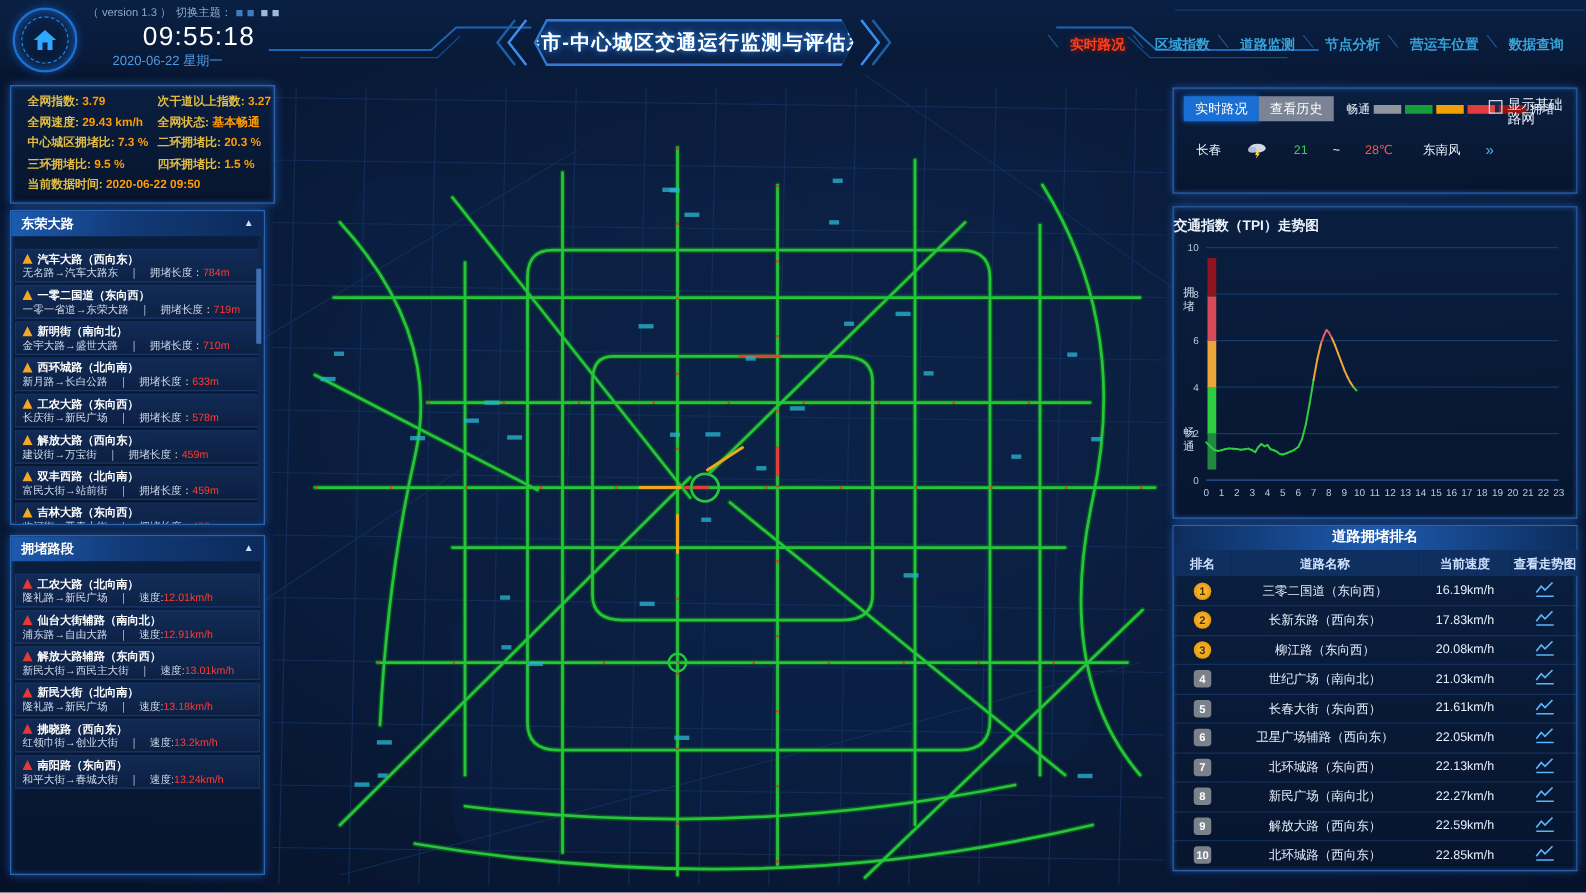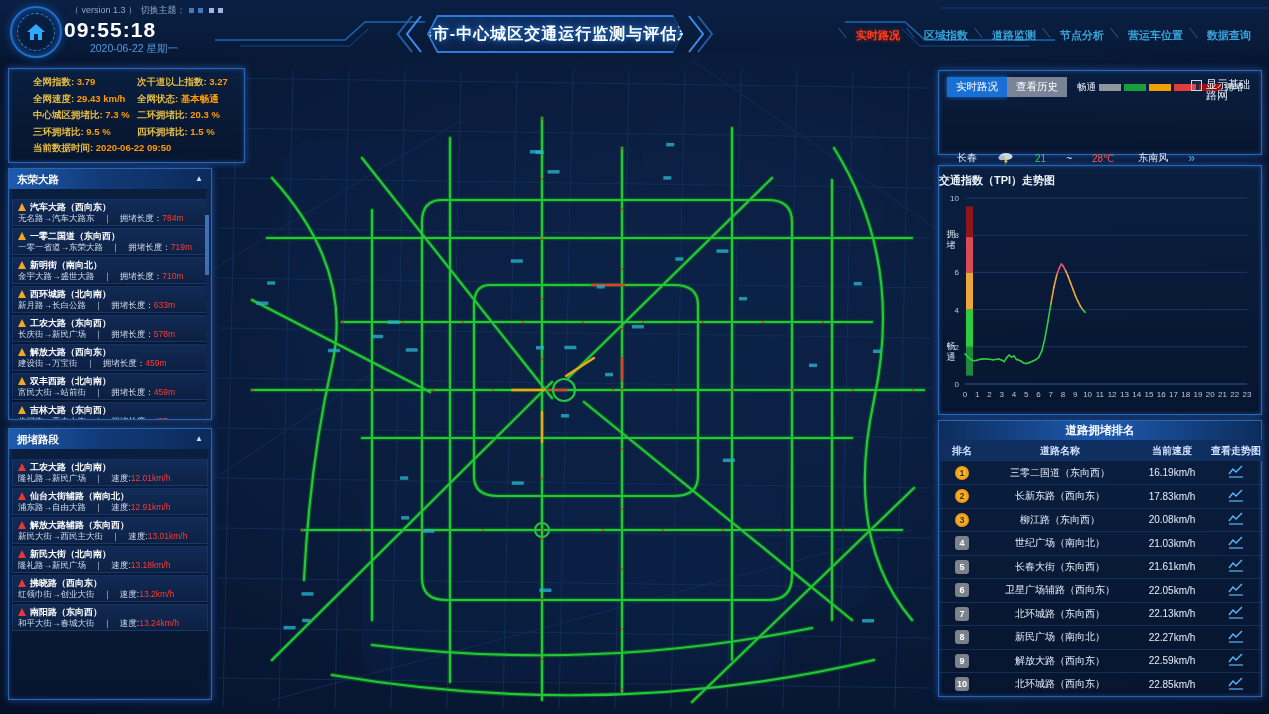--- a/index.html
+++ b/index.html
@@ -11,22 +11,22 @@
   }
   
   .topbar { position:absolute; left:0; top:0; width:1269px; height:60px; z-index:30;
     background:linear-gradient(#0a2044 0%, #081a38 80%, rgba(8,26,56,0)); }
   .deco-svg { position:absolute; left:0; top:0; pointer-events:none; }
   .home-btn { position:absolute; left:10px; top:6px; width:52px; height:52px; border-radius:50%;
     border:2px solid #1e6fd0; box-shadow:0 0 10px #1658a8 inset,0 0 8px #12498e; display:flex; align-items:center; justify-content:center; cursor:pointer;}
   .home-btn .ring { position:absolute; inset:5px; border-radius:50%; border:1px dashed #2e86e0; }
   .version-row { position:absolute; left:70px; top:4px; font-size:9px; color:#8fa9c9; white-space:nowrap;}
   .theme-sq { display:inline-block; width:5px; height:5px; margin-left:1px; vertical-align:middle; cursor:pointer;}
-  .clock { position:absolute; left:64px; top:18px; width:140px; text-align:left;
-    font-size:21px; font-weight:bold; color:#ffffff; letter-spacing:1px;}
+  .clock { position:absolute; left:64px; top:18px; width:140px; text-align:right;
+    font-size:21px; font-weight:normal; color:#ffffff; letter-spacing:1px;}
   .date { position:absolute; left:64px; top:42px; width:140px; text-align:center; font-size:10.5px; color:#4f9ae0;}
   .title-box { position:absolute; left:427px; top:15px; width:256px; height:38px;
     background:#2f7ad6; clip-path:polygon(10px 0,246px 0,256px 19px,246px 38px,10px 38px,0 19px);
     box-shadow:0 0 14px #1b64c0; }
   .title-box .inner { position:absolute; inset:2px;
     background:linear-gradient(#0e2f63,#0a2149);
     clip-path:polygon(9px 0,245px 0,254px 17px,245px 34px,9px 34px,0 17px);
     display:flex; align-items:center; justify-content:center; }
   .title-text { font-size:16px; font-weight:bold; color:#ffffff; letter-spacing:1px; text-shadow:0 0 6px #2e8ff2; white-space:nowrap;}
   .nav { position:absolute; right:18px; top:28px; display:flex; gap:8px; }
@@ -34,21 +34,21 @@
   .nav-item::before { content:""; position:absolute; left:2px; top:0px; width:10px; height:10px;
     border-left:1px solid #245f9e; transform:skewX(38deg); }
   .nav-item.active { color:#ff3d1f; text-shadow:0 0 5px #a02000;}
   
   .panel { position:absolute; background:linear-gradient(rgba(10,31,64,.93),rgba(7,21,46,.93));
     border:1px solid #2a65b0; box-shadow:0 0 7px rgba(45,115,220,.6),0 0 4px rgba(45,115,220,.5) inset; z-index:20;}
   .p-head { height:20px; line-height:20px; padding:0 8px; font-size:10.5px; font-weight:bold; color:#fff;
     background:linear-gradient(90deg,#1d5bb0 0%,#123a77 45%,#0c2a5a 100%); display:flex; justify-content:space-between; align-items:center;}
   .caret { font-size:8px; color:#cfe0f5; cursor:pointer;}
   
-  #stats-panel { left:8px; top:68px; width:237px; height:95px; padding:8px 8px 4px 24px;}
+  #stats-panel { left:8px; top:68px; width:212px; height:95px; padding:8px 8px 4px 13px;}
   .stats-grid { display:grid; grid-template-columns:102px 94px; column-gap:2px; row-gap:6px;}
   .stat-cell { font-size:9.5px; line-height:10.5px;}
   .stat-cell.wide { grid-column:1 / span 2;}
   .stat-label { color:#e3bd43; font-weight:bold;}
   .stat-value { color:#ff9c00; font-weight:bold;}
   
   #warn-panel { left:8px; top:168px; width:204px; height:252px; overflow:hidden;}
   #cong-panel { left:8px; top:428px; width:204px; height:272px; overflow:hidden;}
   .road-list { padding:10px 3px;}
   .road-item { background:linear-gradient(rgba(25,56,110,.55),rgba(16,38,78,.55));
@@ -64,21 +64,21 @@
   #view-panel { left:938px; top:70px; width:324px; height:85px; padding:6px 8px;}
   .tab { display:inline-block; font-size:10.5px; color:#fff; padding:3px 9px; cursor:pointer;}
   .tab.active { background:#1a6fd4; box-shadow:0 0 5px #1a6fd4;}
   .tab.inactive { background:#7a8496;}
   .legend-row { display:inline-flex; align-items:center; gap:3px; margin-left:10px; vertical-align:middle;}
   .legend-label { font-size:9.5px; color:#e8f0fa;}
   .sw { width:22px; height:7px; display:inline-block;}
   .chk-wrap { position:absolute; right:8px; top:8px; width:62px; display:flex; gap:4px; cursor:pointer;}
   .chk-box { width:11px; height:11px; border:1px solid #cfd8e6; background:rgba(255,255,255,.06); flex:none; margin-top:1px;}
   .chk-label { font-size:11px; color:#e8f0fa; line-height:11px;}
-  .weather-row { position:absolute; left:18px; top:42px; display:flex; align-items:center; gap:20px; font-size:10px; color:#e8f0fa;margin-top:38px;}
+  .weather-row { position:absolute; left:18px; top:42px; display:flex; align-items:center; gap:20px; font-size:10px; color:#e8f0fa;}
   .temp-low { color:#35d052;} .temp-high { color:#ff5545;}
   .more-arrow { color:#4fb3e8; cursor:pointer; font-size:12px;}
   
   #chart-panel { left:938px; top:165px; width:324px; height:250px;}
   .chart-title { font-size:11px; font-weight:bold; color:#eaf2fc; padding-top:7px;}
   
   #rank-panel { left:938px; top:420px; width:324px; height:277px;}
   .rank-title { height:19px; line-height:19px; text-align:center; font-size:11.5px; font-weight:bold; color:#fff;
     background:linear-gradient(90deg,#0d2c5c,#1d5bb0 50%,#0d2c5c);}
   .rank-table { width:100%; border-collapse:collapse; table-layout:fixed;}

